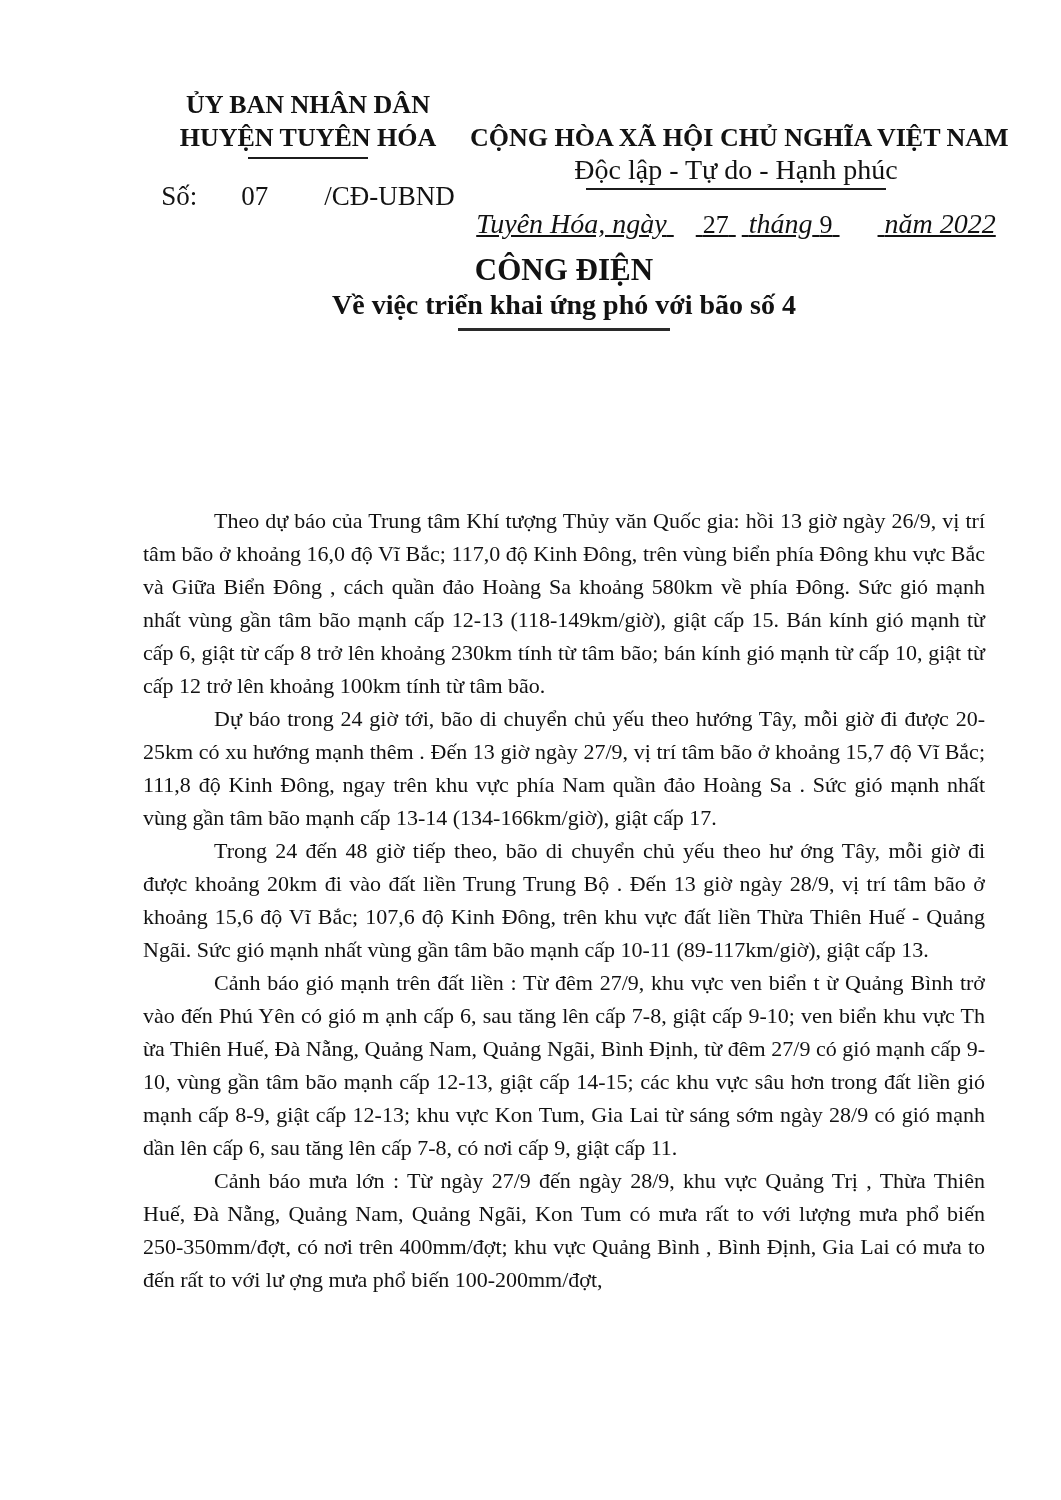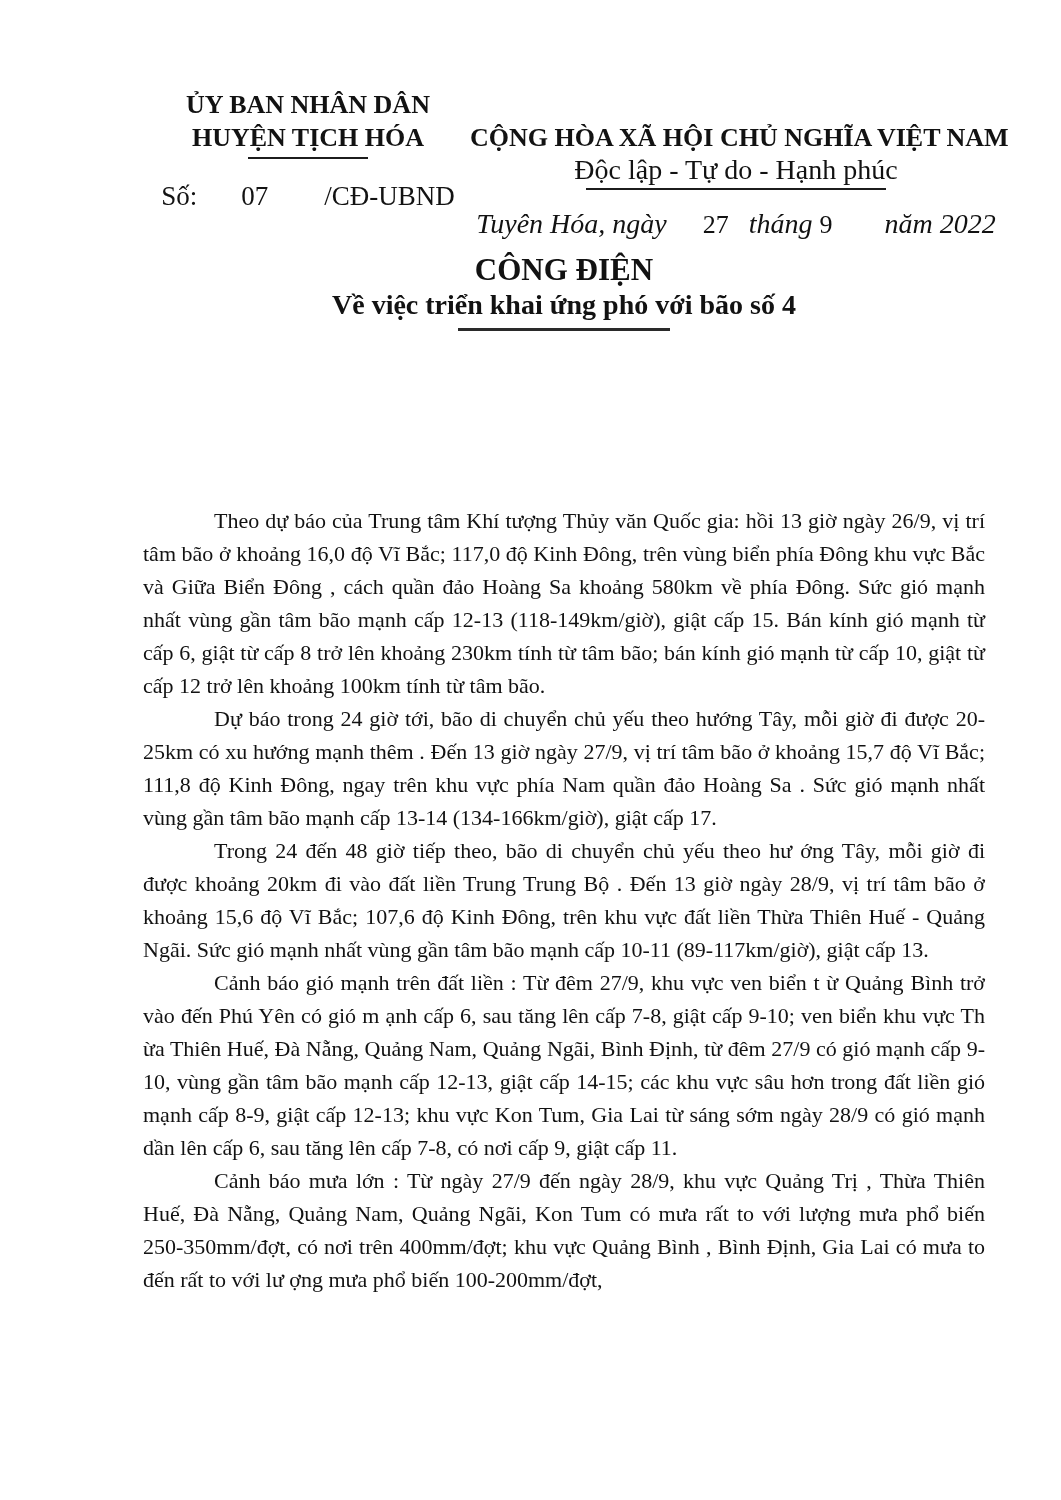--- a/index.html
+++ b/index.html
@@ -70,20 +70,21 @@
     width: 300px;
     height: 0;
     border-top: 2px solid #1c1c1c;
     margin: 2px auto 0 auto;
   }
   .date-line {
     margin-top: 18px;
     font-size: 28px;
     font-style: italic;
     white-space: nowrap;
+    text-decoration: underline;
   }
   .date-line .fill-val {
     font-style: normal;
     font-size: 26px;
   }
   .date-line .gap-a { display: inline-block; width: 22px; }
   .date-line .gap-b { display: inline-block; width: 6px; }
   .date-line .gap-c { display: inline-block; width: 38px; }
 
   
@@ -146,21 +147,21 @@
     text-indent: 71px;
   }
 </style>
 </head>
 <body>
 
 <div class="page">
 
   <div class="header-left">
     <div>ỦY BAN NHÂN DÂN</div>
-    <div>HUYỆN TỊCH HÓA</div>
+    <div>HUYỆN TUYÊN HÓA</div>
     <div class="rule"></div>
     <div class="doc-number">
       <span>Số:</span>
       <span class="gap-sm"></span>
       <span>07</span>
       <span class="gap-md"></span>
       <span>/CĐ-UBND</span>
     </div>
   </div>
 

